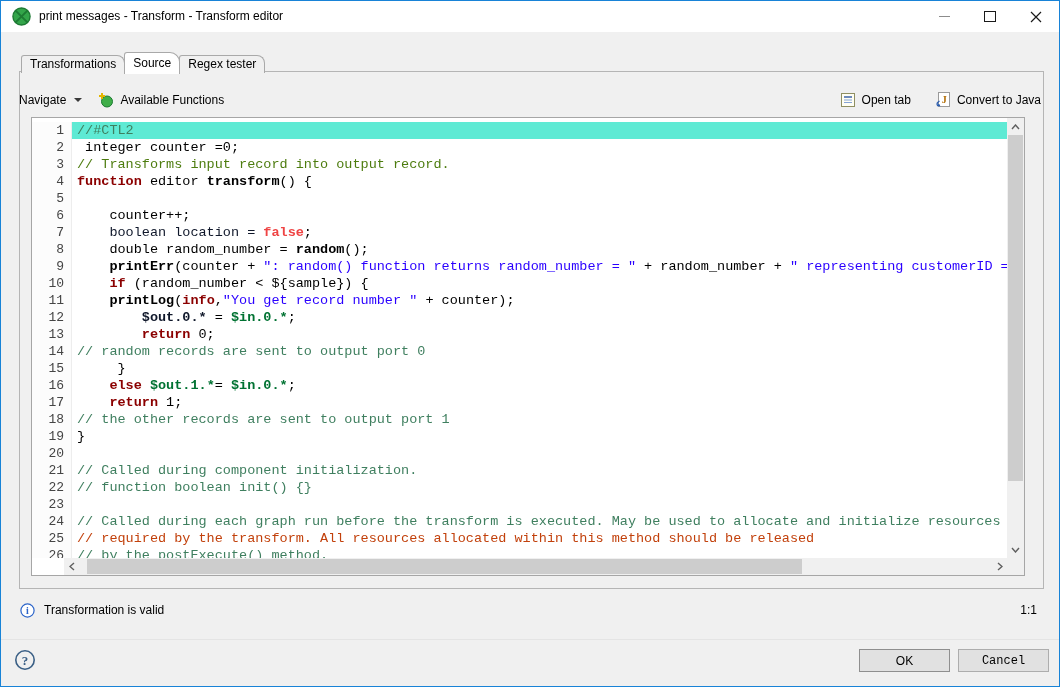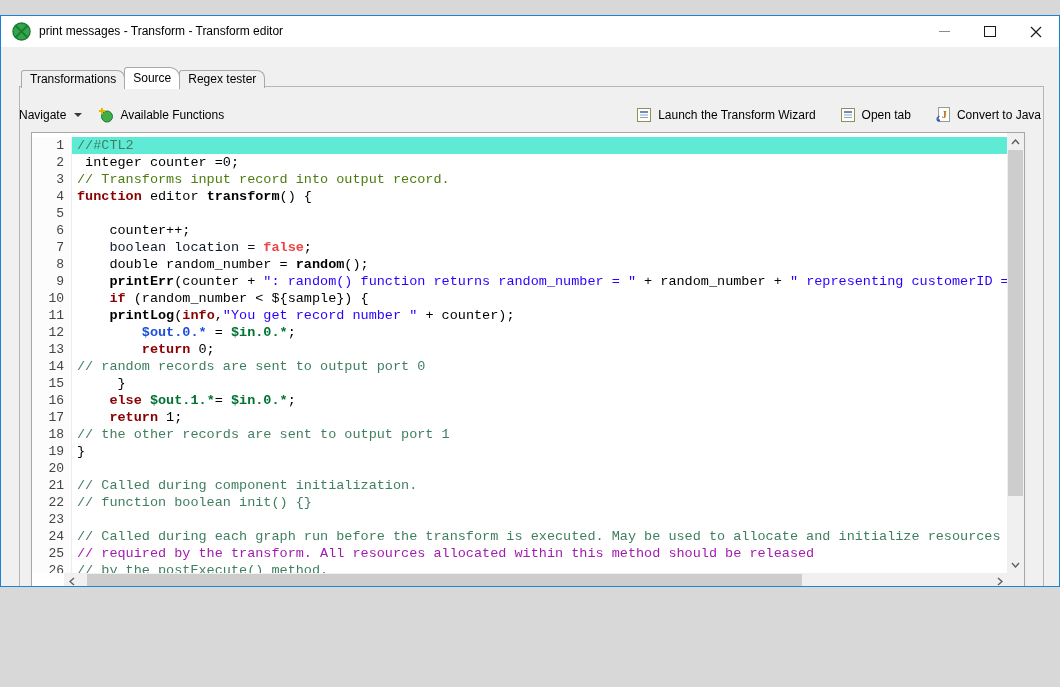--- a/index.html
+++ b/index.html
@@ -1,16 +1,16 @@
 <!DOCTYPE html>
 <html><head>
 <meta charset="utf-8">
 <style>
   html,body{margin:0;padding:0;background:#d8d8d8;}
-  #win{position:relative;width:1060px;height:572px;margin:15px auto;background:#f0f0f0;
+  #win{position:relative;width:1060px;height:687px;margin:0 auto;background:#f0f0f0;
        border:1px solid #1883d7;box-sizing:border-box;overflow:hidden;
        font-family:"Liberation Sans",sans-serif;color:#000;}
   
   .titlebar{position:absolute;left:0;top:0;right:0;height:31px;background:#ffffff;}
   .app-icon{position:absolute;left:11px;top:6px;width:19px;height:19px;}
   .wtitle{position:absolute;left:38px;top:0;height:31px;line-height:31px;font-size:12px;}
   .capbtns{position:absolute;right:0;top:0;height:31px;display:flex;}
   .cap{width:46px;height:31px;display:flex;align-items:center;justify-content:center;cursor:default;}
   .glyph-min{width:11px;height:1px;background:#8c8c8c;}
   .glyph-max{width:10px;height:9px;border:1px solid #1a1a1a;}
@@ -110,28 +110,20 @@
       </svg>
       <span>Available Functions</span>
     </div>
     <div class="tb-spacer"></div>
     <div class="tbtn right">
       <svg width="16" height="16" viewBox="0 0 16 16">
         <rect x="1.5" y="1.5" width="13" height="13" fill="#fffef4" stroke="#8f8f62"></rect>
         <path d="M4 5 H12" stroke="#4a6fae" stroke-width="1.6"></path>
         <path d="M4 8 H12 M4 10.5 H12" stroke="#86a4d6" stroke-width="1.2"></path>
       </svg>
-      <span>Launch the Transform Wizard</span>
-    </div>
-    <div class="tbtn right">
-      <svg width="16" height="16" viewBox="0 0 16 16">
-        <rect x="1.5" y="1.5" width="13" height="13" fill="#fffef4" stroke="#8f8f62"></rect>
-        <path d="M4 5 H12" stroke="#4a6fae" stroke-width="1.6"></path>
-        <path d="M4 8 H12 M4 10.5 H12" stroke="#86a4d6" stroke-width="1.2"></path>
-      </svg>
       <span>Open tab</span>
     </div>
     <div class="tbtn right">
       <svg width="16" height="16" viewBox="0 0 16 16">
         <rect x="3.5" y="0.5" width="11" height="14" fill="#ffffff" stroke="#9a9a9a"></rect>
         <text x="9.2" y="11" text-anchor="middle" font-size="10" font-weight="bold" font-family="Liberation Serif, serif" fill="#b06a00">J</text>
         <path d="M4.5 9 Q1 11 2.5 13.5 L5 13.5" fill="none" stroke="#2a5db0" stroke-width="1.3"></path>
         <path d="M3.8 11.5 L2.5 13.7 L5.4 14.2 Z" fill="#2a5db0"></path>
       </svg>
       <span>Convert to Java</span>
@@ -179,21 +171,21 @@
         <div class="line">
           <span class="ln">10</span>
           <span class="lt"><span style="color: rgb(0, 0, 0);">    </span><span style="color: rgb(139, 0, 0); font-weight: bold;">if</span><span style="color: rgb(0, 0, 0);"> (random_number &lt; ${sample}) {</span></span>
         </div>
         <div class="line">
           <span class="ln">11</span>
           <span class="lt"><span style="color: rgb(0, 0, 0);">    </span><span style="color: rgb(0, 0, 0); font-weight: bold;">printLog</span><span style="color: rgb(0, 0, 0);">(</span><span style="color: rgb(139, 0, 0); font-weight: bold;">info</span><span style="color: rgb(0, 0, 0);">,</span><span style="color: rgb(42, 0, 255);">"You get record number "</span><span style="color: rgb(0, 0, 0);"> + counter);</span></span>
         </div>
         <div class="line">
           <span class="ln">12</span>
-          <span class="lt"><span style="color: rgb(0, 0, 0);">        </span><span style="color: #1d4ed8; font-weight: bold;">$out.0.*</span><span style="color: rgb(0, 0, 0);"> = </span><span style="color: rgb(0, 114, 50); font-weight: bold;">$in.0.*</span><span style="color: rgb(0, 0, 0);">;</span></span>
+          <span class="lt"><span style="color: rgb(0, 0, 0);">        </span><span style="color: #0f172a; font-weight: bold;">$out.0.*</span><span style="color: rgb(0, 0, 0);"> = </span><span style="color: rgb(0, 114, 50); font-weight: bold;">$in.0.*</span><span style="color: rgb(0, 0, 0);">;</span></span>
         </div>
         <div class="line">
           <span class="ln">13</span>
           <span class="lt"><span style="color: rgb(0, 0, 0);">        </span><span style="color: rgb(139, 0, 0); font-weight: bold;">return</span><span style="color: rgb(0, 0, 0);"> 0;</span></span>
         </div>
         <div class="line">
           <span class="ln">14</span>
           <span class="lt"><span style="color: rgb(63, 127, 95);">// random records are sent to output port 0</span></span>
         </div>
         <div class="line">
@@ -231,21 +223,21 @@
         <div class="line">
           <span class="ln">23</span>
           <span class="lt"></span>
         </div>
         <div class="line">
           <span class="ln">24</span>
           <span class="lt"><span style="color: rgb(63, 127, 95);">// Called during each graph run before the transform is executed. May be used to allocate and initialize resources</span></span>
         </div>
         <div class="line">
           <span class="ln">25</span>
-          <span class="lt"><span style="color: #a21caf;">// required by the transform. All resources allocated within this method should be released</span></span>
+          <span class="lt"><span style="color: #c2410c;">// required by the transform. All resources allocated within this method should be released</span></span>
         </div>
         <div class="line">
           <span class="ln">26</span>
           <span class="lt"><span style="color: rgb(63, 127, 95);">// by the postExecute() method.</span></span>
         </div>
       </div>
     <div class="vscroll">
       <div class="varrow" style="top:0;">
         <svg width="9" height="6" viewBox="0 0 9 6">
           <path d="M1 5 L4.5 1 L8 5" fill="none" stroke="#5f5f5f" stroke-width="1.4"></path>

